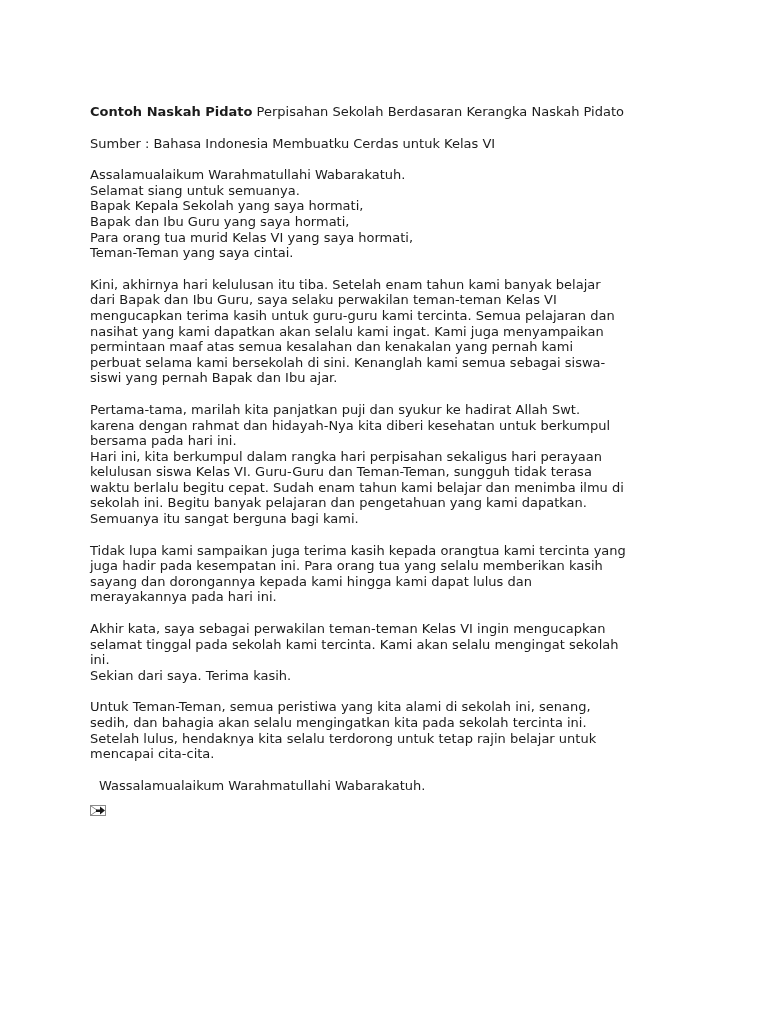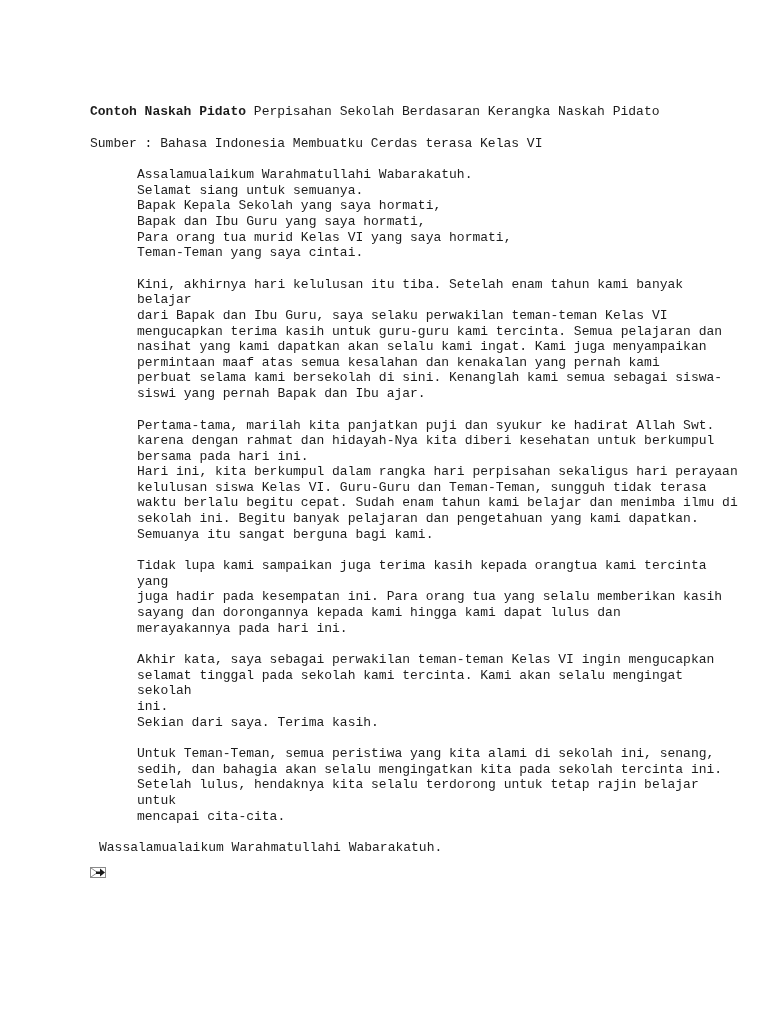--- a/index.html
+++ b/index.html
@@ -20,25 +20,23 @@
     left: 90px;
     top: 104px;
     width: 652px;
     font-size: 13px;
     line-height: 15.6px;
     color: #1c1c1c;
     letter-spacing: 0;
   }
   .block {
     margin: 0 0 16px 0;
-    font-family: Liberation Mono, monospace;
   }
   .lines {
     white-space: pre-line;
-    margin-left: 47px;
   }
   .title-bold {
     font-weight: bold;
   }
   .closing-block {
     margin: 9px;
   }
   .icon-row {
     height: 15.6px;
     display: flex;
@@ -49,21 +47,21 @@
   }
 </style>
 </head>
 <body>
 
 <div class="page">
   <div class="content">
 
     <p class="block"><span class="title-bold">Contoh Naskah Pidato</span><span> Perpisahan Sekolah Berdasaran Kerangka Naskah Pidato</span></p>
 
-    <p class="block">Sumber : Bahasa Indonesia Membuatku Cerdas terasa Kelas VI</p>
+    <p class="block">Sumber : Bahasa Indonesia Membuatku Cerdas untuk Kelas VI</p>
 
     <p class="block lines">Assalamualaikum Warahmatullahi Wabarakatuh.
 Selamat siang untuk semuanya.
 Bapak Kepala Sekolah yang saya hormati,
 Bapak dan Ibu Guru yang saya hormati,
 Para orang tua murid Kelas VI yang saya hormati,
 Teman-Teman yang saya cintai.</p>
 
     <p class="block lines">Kini, akhirnya hari kelulusan itu tiba. Setelah enam tahun kami banyak belajar
 dari Bapak dan Ibu Guru, saya selaku perwakilan teman-teman Kelas VI

